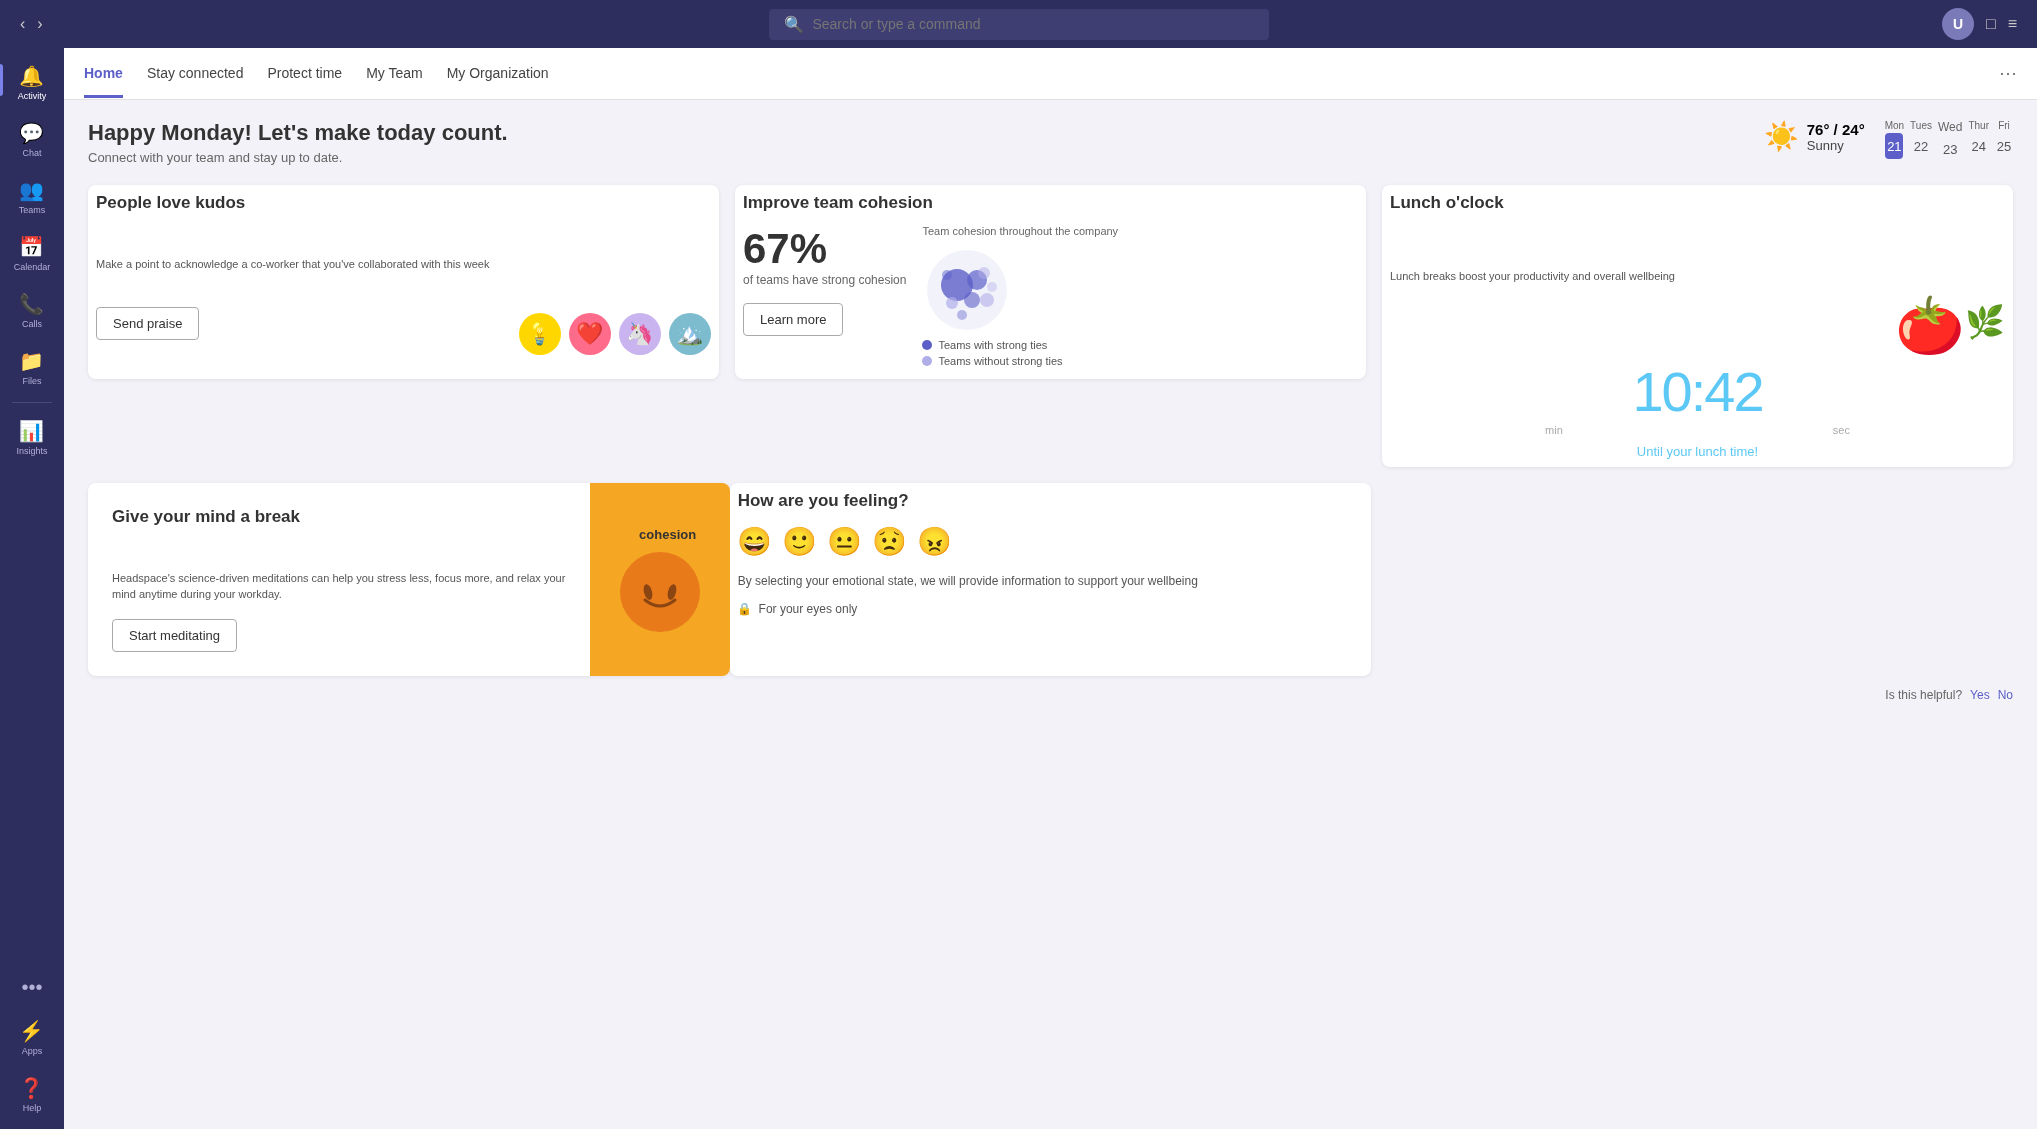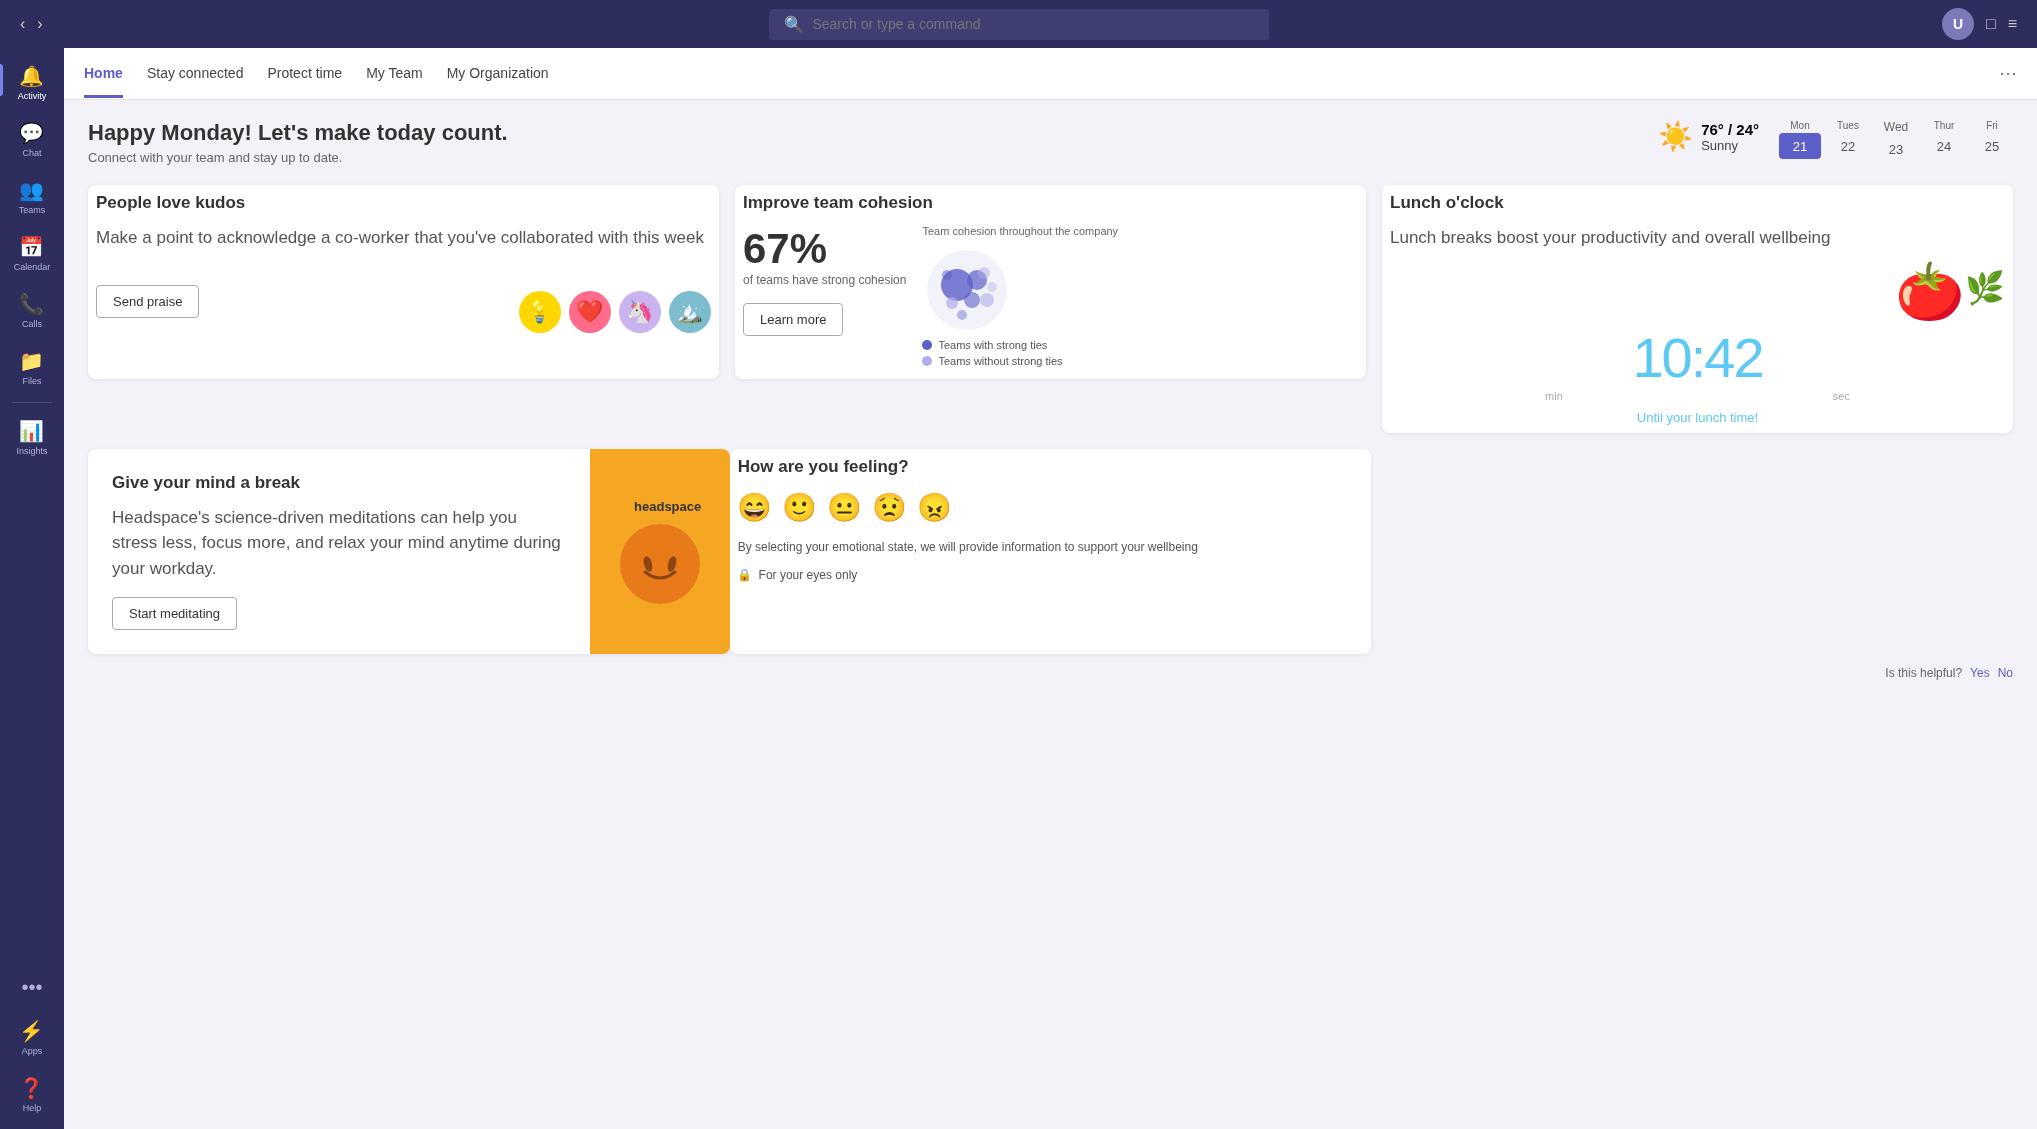--- a/index.html
+++ b/index.html
@@ -190,21 +190,21 @@
     .calendar-block { display: flex; gap: 6px; }
     .cal-day {
       display: flex;
       flex-direction: column;
       align-items: center;
       font-size: 11px;
       color: #555;
       gap: 2px;
     }
     .cal-day .day-num {
-      width: 42px;
+      width: 18px;
       height: 26px;
       border-radius: 4px;
       display: flex;
       align-items: center;
       justify-content: center;
       font-size: 13px;
     }
     .cal-day.today .day-num {
       background: #5b5fc7;
       color: white;
@@ -223,23 +223,24 @@
       padding: 8px;
       box-shadow: 0 1px 4px rgba(0,0,0,0.08);
     }
     .card-title {
       font-size: 17px;
       font-weight: 600;
       color: #333;
       margin-bottom: 12px;
     }
     .card-desc {
-      font-size: 17px;
+      font-size: 11px;
       color: #555;
       line-height: 1.5;
+      margin-top: 43px;
     }
 
     
     .kudos-card { grid-column: 1; }
     .kudos-emojis {
       display: flex;
       gap: 8px;
       margin-top: 20px;
       justify-content: flex-end;
     }
@@ -583,21 +584,21 @@
 
         <div class="card meditation-card">
           <div class="meditation-text">
             <div class="card-title">Give your mind a break</div>
             <div class="card-desc">Headspace's science-driven meditations can help you stress less, focus more, and relax your mind anytime during your workday.</div>
             <button class="btn-outline" style="margin-top:16px;">Start meditating</button>
           </div>
           <div class="headspace-img">
             <div class="headspace-logo">
               <span style="width:12px;height:12px;border-radius:50%;background:#f5a623;display:inline-block;"></span>
-              <span>headspace</span>
+              <span>cohesion</span>
             </div>
             <div class="headspace-face">
               <svg width="60" height="40" viewBox="0 0 60 40">
                 <ellipse cx="18" cy="20" rx="4" ry="8" fill="#8B4513" transform="rotate(-15 18 20)"></ellipse>
                 <ellipse cx="42" cy="20" rx="4" ry="8" fill="#8B4513" transform="rotate(15 42 20)"></ellipse>
                 <path d="M15 28 Q30 40 45 28" stroke="#8B4513" stroke-width="3" fill="none" stroke-linecap="round"></path>
               </svg>
             </div>
           </div>
         </div>

